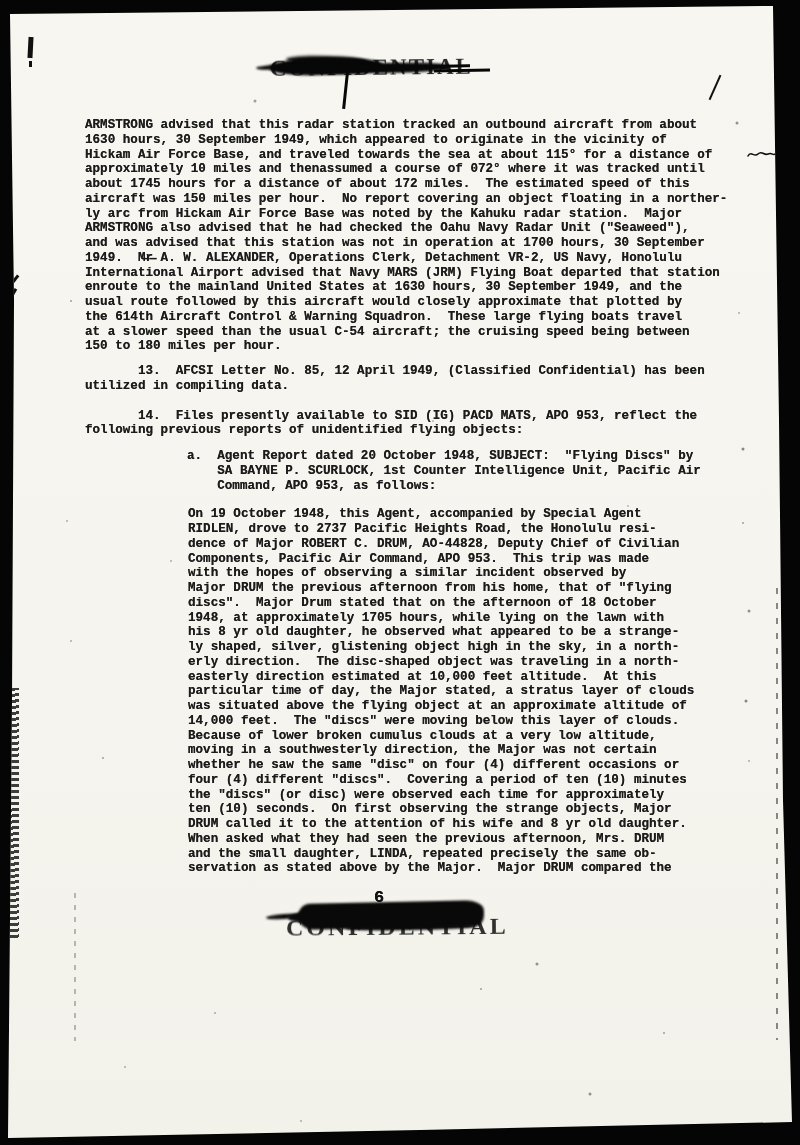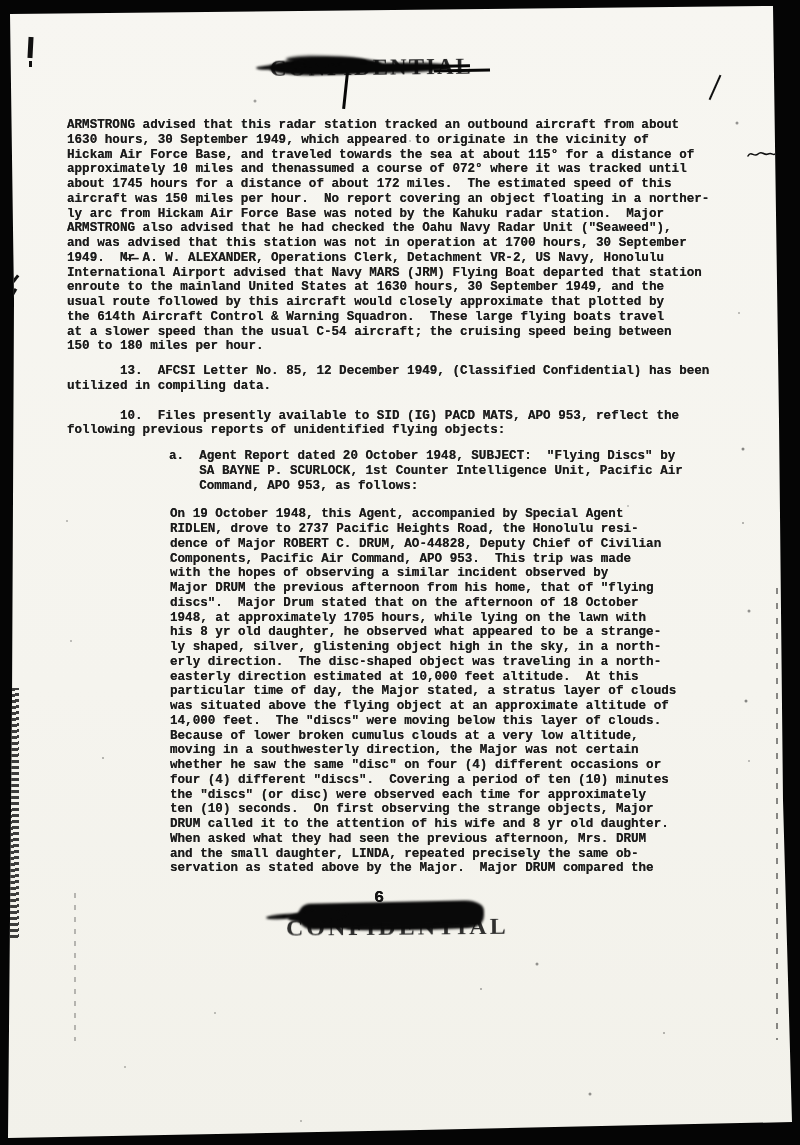--- a/index.html
+++ b/index.html
@@ -2,21 +2,21 @@
 <html><head>
 <meta charset="utf-8">
 <style>
   html,body{margin:0;padding:0;background:#000;}
   .scan{position:relative;width:800px;height:1145px;background:#050505;overflow:hidden;
         font-family:"Liberation Mono",monospace;}
   .paper{position:absolute;inset:0;
          background:linear-gradient(180deg,#f7f6f1 0%,#f5f4ee 60%,#f2f1ea 100%);
          clip-path:polygon(10px 14px,300px 11px,773px 6px,779px 420px,783px 800px,792px 1122px,420px 1130px,8px 1138px,12px 700px,14px 300px);}
   
-  .content{position:absolute;left:67px;top:118px;width:660px;color:#1b1b1b;}
+  .content{position:absolute;left:85px;top:118px;width:660px;color:#1b1b1b;}
   .tw{font-family:"Liberation Mono",monospace;font-weight:bold;font-size:12.6px;
       line-height:14.75px;white-space:pre;margin:0;letter-spacing:0;
       text-shadow:0 0 0.5px rgba(10,10,10,0.75);}
   .block-a{margin-left:102px;}
   .block-quote{margin-left:103px;}
   .mb15{margin-bottom:15px;} .mb11{margin-bottom:11px;} .mb10{margin-bottom:10px;} .mb14{margin-bottom:14px;}
   
   .page-number{position:absolute;left:374px;top:888px;font-family:"Liberation Mono",monospace;
                font-weight:bold;font-size:17px;color:#141414;text-shadow:0 0 0.6px #000;}
   
@@ -97,23 +97,23 @@
 ly arc from Hickam Air Force Base was noted by the Kahuku radar station.  Major
 ARMSTRONG also advised that he had checked the Oahu Navy Radar Unit ("Seaweed"),
 and was advised that this station was not in operation at 1700 hours, 30 September
 1949.  M̶r̶ A. W. ALEXANDER, Operations Clerk, Detachment VR-2, US Navy, Honolulu
 International Airport advised that Navy MARS (JRM) Flying Boat departed that station
 enroute to the mainland United States at 1630 hours, 30 September 1949, and the
 usual route followed by this aircraft would closely approximate that plotted by
 the 614th Aircraft Control &amp; Warning Squadron.  These large flying boats travel
 at a slower speed than the usual C-54 aircraft; the cruising speed being between
 150 to 180 miles per hour.</pre>
-      <pre class="tw mb15">       13.  AFCSI Letter No. 85, 12 December 1949, (Classified Confidential) has been
+      <pre class="tw mb15">       13.  AFCSI Letter No. 85, 12 April 1949, (Classified Confidential) has been
 utilized in compiling data.</pre>
-      <pre class="tw mb11">       10.  Files presently available to SID (IG) PACD MATS, APO 953, reflect the
+      <pre class="tw mb11">       14.  Files presently available to SID (IG) PACD MATS, APO 953, reflect the
 following previous reports of unidentified flying objects:</pre>
       <pre class="tw mb14 block-a">a.  Agent Report dated 20 October 1948, SUBJECT:  "Flying Discs" by
     SA BAYNE P. SCURLOCK, 1st Counter Intelligence Unit, Pacific Air
     Command, APO 953, as follows:</pre>
       <pre class="tw block-quote">On 19 October 1948, this Agent, accompanied by Special Agent
 RIDLEN, drove to 2737 Pacific Heights Road, the Honolulu resi-
 dence of Major ROBERT C. DRUM, AO-44828, Deputy Chief of Civilian
 Components, Pacific Air Command, APO 953.  This trip was made
 with the hopes of observing a similar incident observed by
 Major DRUM the previous afternoon from his home, that of "flying

